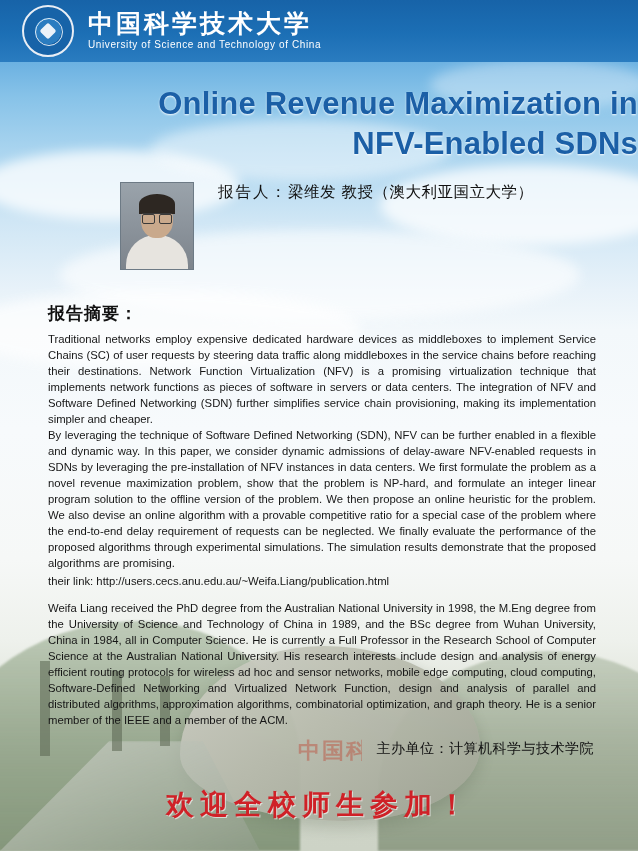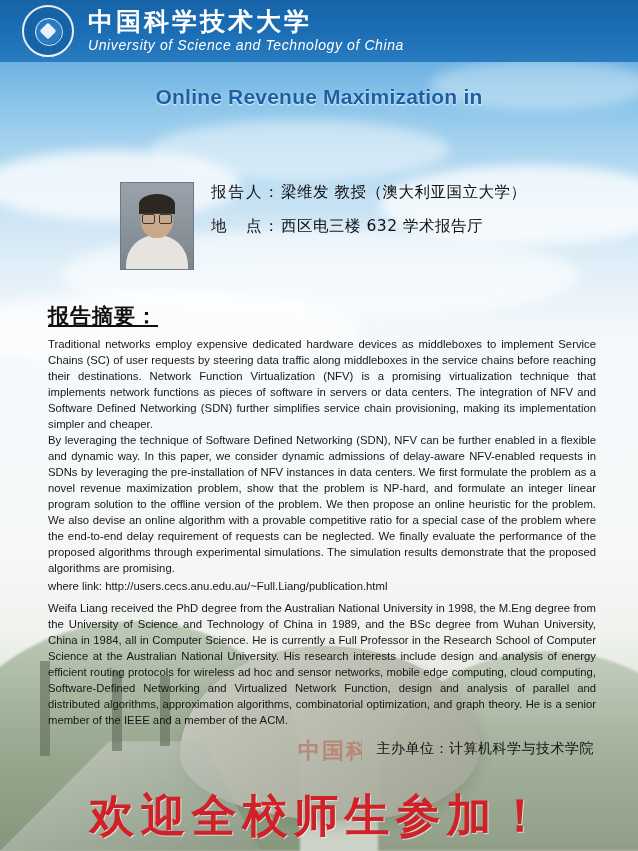--- a/index.html
+++ b/index.html
@@ -122,34 +122,33 @@
     line-height: 1.05;
   }
   .univ-cn {
     font-size: 25px;
     font-weight: bold;
     letter-spacing: 3px;
     font-family: "DejaVu Sans", sans-serif;
     white-space: nowrap;
   }
   .univ-en {
-    font-size: 14px;
+    font-size: 10px;
     letter-spacing: .6px;
     margin-top: 3px;
     white-space: nowrap;
-    font-style: italic;
   }
 
   
   .title {
     position: absolute;
     left: 0; top: 84px; width: 638px;
-    text-align: center;
+    text-align: right;
     color: #1b5fa6;
-    font-size: 21px;
+    font-size: 31px;
     font-weight: bold;
     line-height: 1.28;
     text-shadow: 0 1px 2px rgba(255,255,255,.9);
     letter-spacing: .2px;
     font-family: "Liberation Sans", sans-serif;
   }
 
   
   .info {
     position: absolute;
@@ -187,40 +186,39 @@
     border: 1.5px solid #3a3a3a; border-radius: 2px;
   }
   .portrait .glasses::before { left: 0; }
   .portrait .glasses::after { right: 0; }
   .portrait .body {
     position: absolute; left: 50%; bottom: 0; width: 62px; height: 34px;
     margin-left: -31px; border-radius: 30px 30px 0 0;
     background: #e7e4df;
   }
   .info-lines {
-    margin-left: 17px;
+    margin-left: 24px;
     color: #111;
     font-family: "DejaVu Sans", sans-serif;
   }
   .info-line {
     font-size: 15.5px;
     margin-bottom: 13px;
     white-space: nowrap;
     letter-spacing: .5px;
   }
   .info-line .lbl { letter-spacing: 2px; }
 
   
   .section-heading {
-    font-size: 21px;
+    font-size: 17px;
     font-weight: bold;
     color: #111;
     font-family: "DejaVu Sans", sans-serif;
     letter-spacing: 1px;
-    text-decoration: underline;
   }
   .abstract-wrap {
     position: absolute; left: 48px; top: 302px; width: 548px;
   }
   .bio-wrap {
     position: absolute; left: 48px; top: 594px; width: 548px;
   }
   .body-text {
     margin-top: 6px;
     font-size: 11.3px;
@@ -251,21 +249,21 @@
     color: rgba(190, 60, 40, .40);
     font-family: Liberation Mono, monospace;
     letter-spacing: 2px;
     white-space: nowrap;
     overflow: hidden;
     width: 64px;
   }
   .welcome {
     position: absolute; left: 0; top: 786px; width: 638px;
     text-align: center;
-    font-size: 45px;
+    font-size: 28px;
     font-weight: bold;
     color: #cf2127;
     font-family: "DejaVu Sans", sans-serif;
     letter-spacing: 6px;
     text-shadow: 1px 1px 0 rgba(255,255,255,.6);
   }
 </style>
 </head>
 <body>
 
@@ -289,47 +287,45 @@
   <div class="header">
     <div class="logo"></div>
     <div class="univ-names">
       <div class="univ-cn">中国科学技术大学</div>
       <div class="univ-en">University of Science and Technology of China</div>
     </div>
   </div>
 
   <div class="title">
     <div>Online Revenue Maximization in</div>
+    <div>NFV-Enabled SDNs</div>
   </div>
 
   <div class="info">
     <div class="portrait">
       <div class="body"></div>
       <div class="face"></div>
       <div class="hair"></div>
       <div class="glasses"></div>
     </div>
     <div class="info-lines">
       <div class="info-line">
         <span class="lbl">报告人：</span><span>梁维发 教授（澳大利亚国立大学）</span>
       </div>
-      <div class="info-line">
-        <span class="lbl">地　点：</span><span>西区电三楼 632 学术报告厅</span>
-      </div>
     </div>
   </div>
 
   <div class="abstract-wrap">
     <div class="section-heading">报告摘要：</div>
     <div class="body-text">
       <p>Traditional networks employ expensive dedicated hardware devices as middleboxes to implement Service Chains (SC) of user requests by steering data traffic along middleboxes in the service chains before reaching their destinations. Network Function Virtualization (NFV) is a promising virtualization technique that implements network functions as pieces of software in servers or data centers. The integration of NFV and Software Defined Networking (SDN) further simplifies service chain provisioning, making its implementation simpler and cheaper.</p>
       <p>By leveraging the technique of Software Defined Networking (SDN), NFV can be further enabled in a flexible and dynamic way. In this paper, we consider dynamic admissions of delay-aware NFV-enabled requests in SDNs by leveraging the pre-installation of NFV instances in data centers. We first formulate the problem as a novel revenue maximization problem, show that the problem is NP-hard, and formulate an integer linear program solution to the offline version of the problem. We then propose an online heuristic for the problem. We also devise an online algorithm with a provable competitive ratio for a special case of the problem where the end-to-end delay requirement of requests can be neglected. We finally evaluate the performance of the proposed algorithms through experimental simulations. The simulation results demonstrate that the proposed algorithms are promising.</p>
       <div class="paper-link">
-        <span>where link:</span>
-        <span>http://users.cecs.anu.edu.au/~Full.Liang/publication.html</span>
+        <span>their link:</span>
+        <span>http://users.cecs.anu.edu.au/~Weifa.Liang/publication.html</span>
       </div>
     </div>
   </div>
 
   <div class="bio-wrap">
     <div class="body-text">
       <p>Weifa Liang received the PhD degree from the Australian National University in 1998, the M.Eng degree from the University of Science and Technology of China in 1989, and the BSc degree from Wuhan University, China in 1984, all in Computer Science. He is currently a Full Professor in the Research School of Computer  Science at the Australian National University. His research interests include design and analysis of energy efficient routing protocols for wireless ad hoc and sensor networks, mobile edge computing, cloud computing, Software-Defined Networking and Virtualized Network Function, design and analysis of  parallel and distributed algorithms, approximation algorithms, combinatorial optimization, and graph theory. He is a senior member of the IEEE and a member of the ACM.</p>
     </div>
   </div>
 

